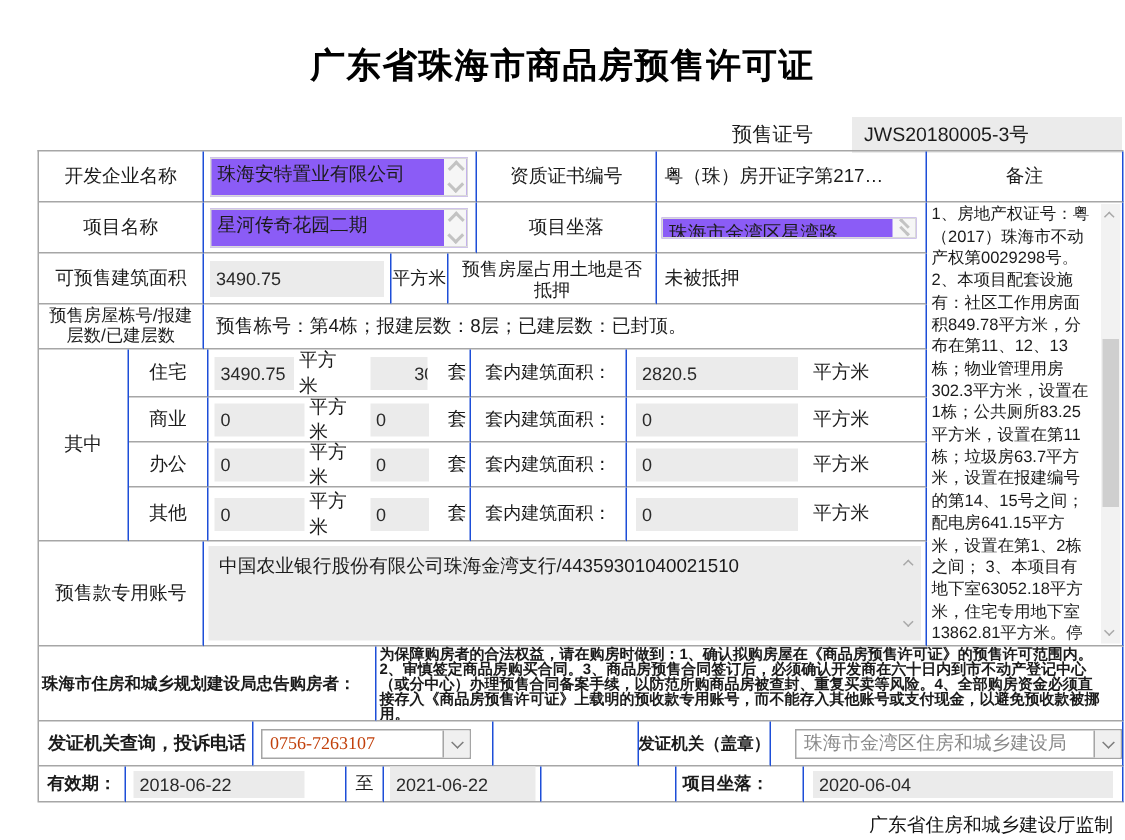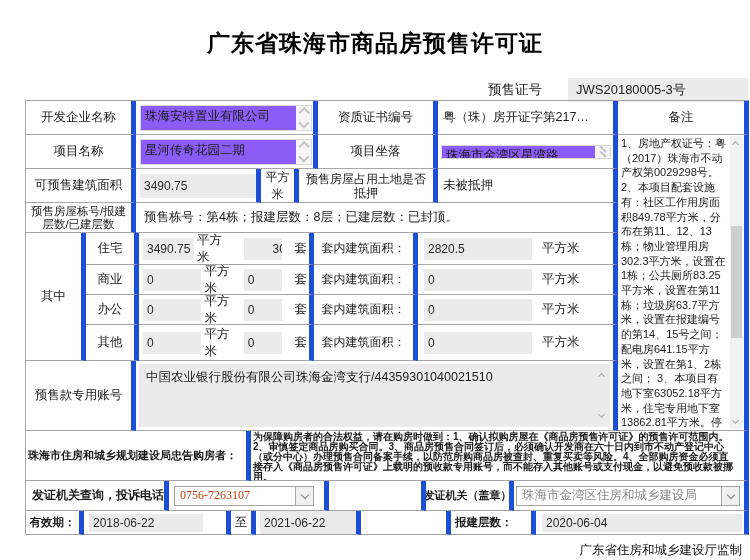--- a/index.html
+++ b/index.html
@@ -7,21 +7,21 @@
         font-family:"Liberation Sans","DejaVu Sans",sans-serif;color:#1b1b1b;}
   .title{position:absolute;top:28px;left:0;width:100%;text-align:center;
          font-size:23px;font-weight:bold;letter-spacing:1px;color:#000;}
   .permit-row{position:absolute;top:78px;right:2px;display:flex;align-items:center;}
   .permit-label{font-size:13.5px;margin-right:26px;}
   .permit-box{width:180px;height:24px;background:#ebebeb;display:flex;align-items:center;
               padding-left:8px;box-sizing:border-box;font-size:13px;}
   .tbl{position:absolute;left:25px;top:100px;width:723px;
        border-top:1px solid #a6a6a6;border-left:1px solid #a6a6a6;font-size:12.5px;}
   .row{display:flex;}
-  .c{border-right:5px solid #1d4ed8;border-bottom:1px solid #a6a6a6;box-sizing:border-box;
+  .c{border-right:1px solid #1d4ed8;border-bottom:1px solid #a6a6a6;box-sizing:border-box;
      display:flex;align-items:center;justify-content:center;text-align:center;overflow:hidden;}
   .c.left{justify-content:flex-start;text-align:left;}
   .pre{white-space:pre-line;}
   .nowrap{white-space:nowrap;}
   .grayin{background:#ebebeb;display:flex;align-items:center;box-sizing:border-box;
           padding-left:4px;font-size:12px;color:#2a2a2a;overflow:hidden;}
   .spinbox{background:#8b5cf6;border:1px solid #d9d9d9;display:flex;box-sizing:border-box;
            align-items:stretch;overflow:hidden;}
   .spinbox .txt{flex:1;padding:2px 0 0 4px;font-size:12.5px;text-align:left;overflow:hidden;}
   .spincol{width:15px;background:#f6f6f6;display:flex;flex-direction:column;
@@ -268,21 +268,21 @@
         <div class="dd" style="width:140px;margin-left:5px;">
           <div class="txt" style="color:#c2410c;font-family:Liberation Serif, serif;">0756-7263107</div>
           <div class="btn">
               <span class="chev"></span>
             </div>
         </div>
       </div>
       <div class="c" style="width:97px;height:30px;"></div>
       <div class="c nowrap" style="width:88px;height:30px;font-weight:bold;font-size:11px;">发证机关（盖章）</div>
       <div class="c left" style="width:235px;height:30px;">
-        <div class="dd" style="width:224px;margin-left:2px;">
+        <div class="dd" style="width:224px;margin-left:16px;">
           <div class="txt" style="color:#8a8a8a;font-size:12.5px;">珠海市金湾区住房和城乡建设局</div>
           <div class="btn">
               <span class="chev"></span>
             </div>
         </div>
       </div>
     </div>
 
     <div class="row">
       <div class="c nowrap" style="width:58px;height:24px;font-weight:bold;font-size:11.5px;">有效期：</div>
@@ -291,21 +291,21 @@
             <span>2018-06-22</span>
           </div>
       </div>
       <div class="c" style="width:25px;height:24px;font-size:12px;">至</div>
       <div class="c left" style="width:105px;height:24px;">
         <div class="grayin" style="width:97px;height:36px;margin-left:4px;">
             <span>2021-06-22</span>
           </div>
       </div>
       <div class="c" style="width:90px;height:24px;"></div>
-      <div class="c left nowrap" style="width:85px;height:24px;font-weight:bold;font-size:11.5px;padding-left:4px;">报建层数：</div>
+      <div class="c left nowrap" style="width:85px;height:24px;font-weight:bold;font-size:11.5px;padding-left:4px;">项目坐落：</div>
       <div class="c left" style="width:213px;height:24px;">
         <div class="grayin" style="width:200px;height:18px;margin-left:6px;">
             <span>2020-06-04</span>
           </div>
       </div>
     </div>
 
   </div>
 
   <div class="footer">广东省住房和城乡建设厅监制</div>

